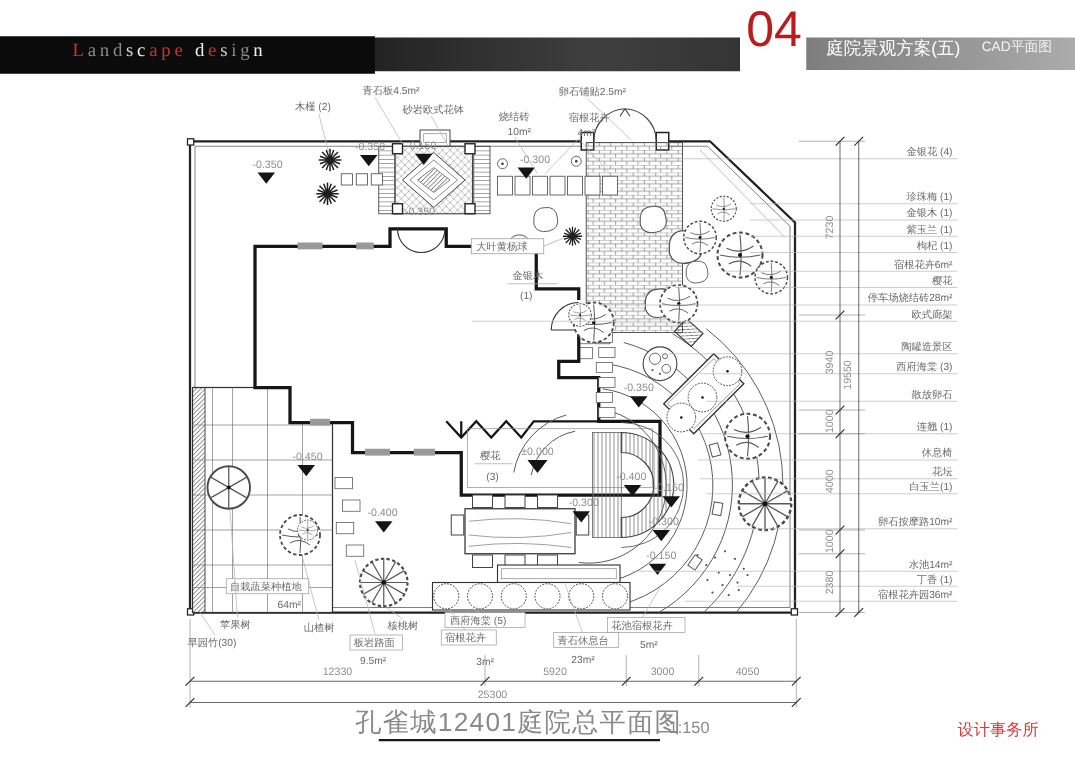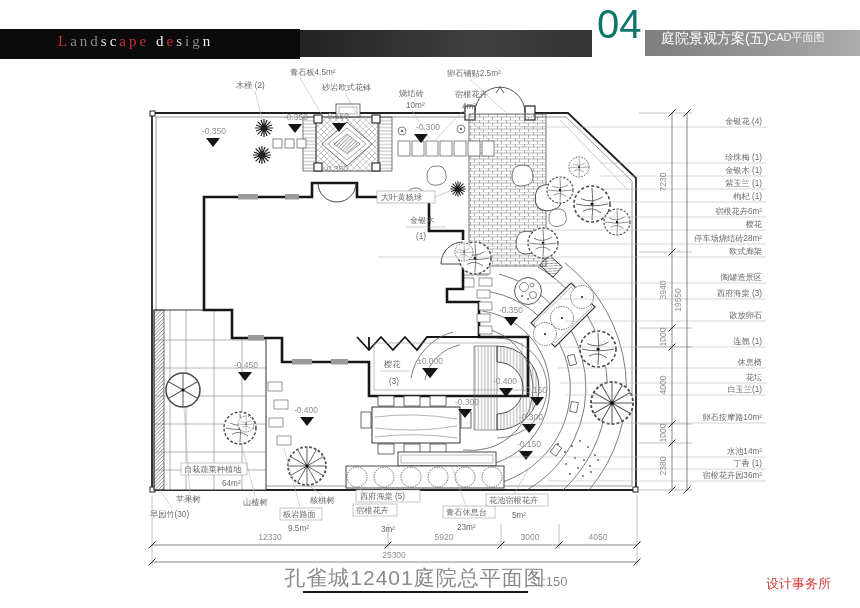--- a/index.html
+++ b/index.html
@@ -4,27 +4,27 @@
 <style>
   html,body{margin:0;padding:0;background:#ffffff;}
   #sheet{position:relative;width:860px;height:608px;background:#fff;overflow:hidden;
          font-family:"Liberation Sans","DejaVu Sans",sans-serif;}
   #plan-svg{position:absolute;left:0;top:0;}
   .hdr-bar-left{position:absolute;left:0;top:29px;width:300px;height:30px;background:#0b0b0b;}
   .hdr-bar-right{position:absolute;left:300px;top:30px;width:292px;height:27px;
                  background:linear-gradient(90deg,#232323,#3f3f3f 60%,#343434);}
   .logo{position:absolute;left:58px;top:33px;font-family:Liberation Serif, serif;
         font-size:15px;letter-spacing:3px;white-space:pre;}
-  .sheet-no{position:absolute;left:597px;top:2px;font-size:40px;color:#0f766e;
+  .sheet-no{position:absolute;left:597px;top:2px;font-size:40px;color:#b91c1c;
             font-family:"Liberation Sans",sans-serif;}
   .gray-bar{position:absolute;left:645px;top:30px;width:255px;height:26px;
             background:linear-gradient(90deg,#7e7e7e,#9a9a9a 55%,#b5b5b5);
             display:flex;align-items:flex-start;color:#fff;}
   .gray-bar .t1{font-size:14px;margin-left:16px;}
-  .gray-bar .t2{font-size:11px;margin-left:0;color:#f4f4f4;}
+  .gray-bar .t2{font-size:11px;margin-left:17px;color:#f4f4f4;}
   text{font-family:"Liberation Sans","DejaVu Sans",sans-serif;}
   .lbl{font-size:8.2px;fill:#6b6b6b;}
   .dimt{font-size:8.5px;fill:#8f8f8f;}
   .elev{font-size:8.5px;fill:#8f8f8f;}
   .title-t{font-size:21px;fill:#8a8a8a;letter-spacing:1px;}
   .scale-t{font-size:13px;fill:#8a8a8a;}
   .firm-t{font-size:13px;fill:#d23c3c;}
 </style>
 </head>
 <body>

